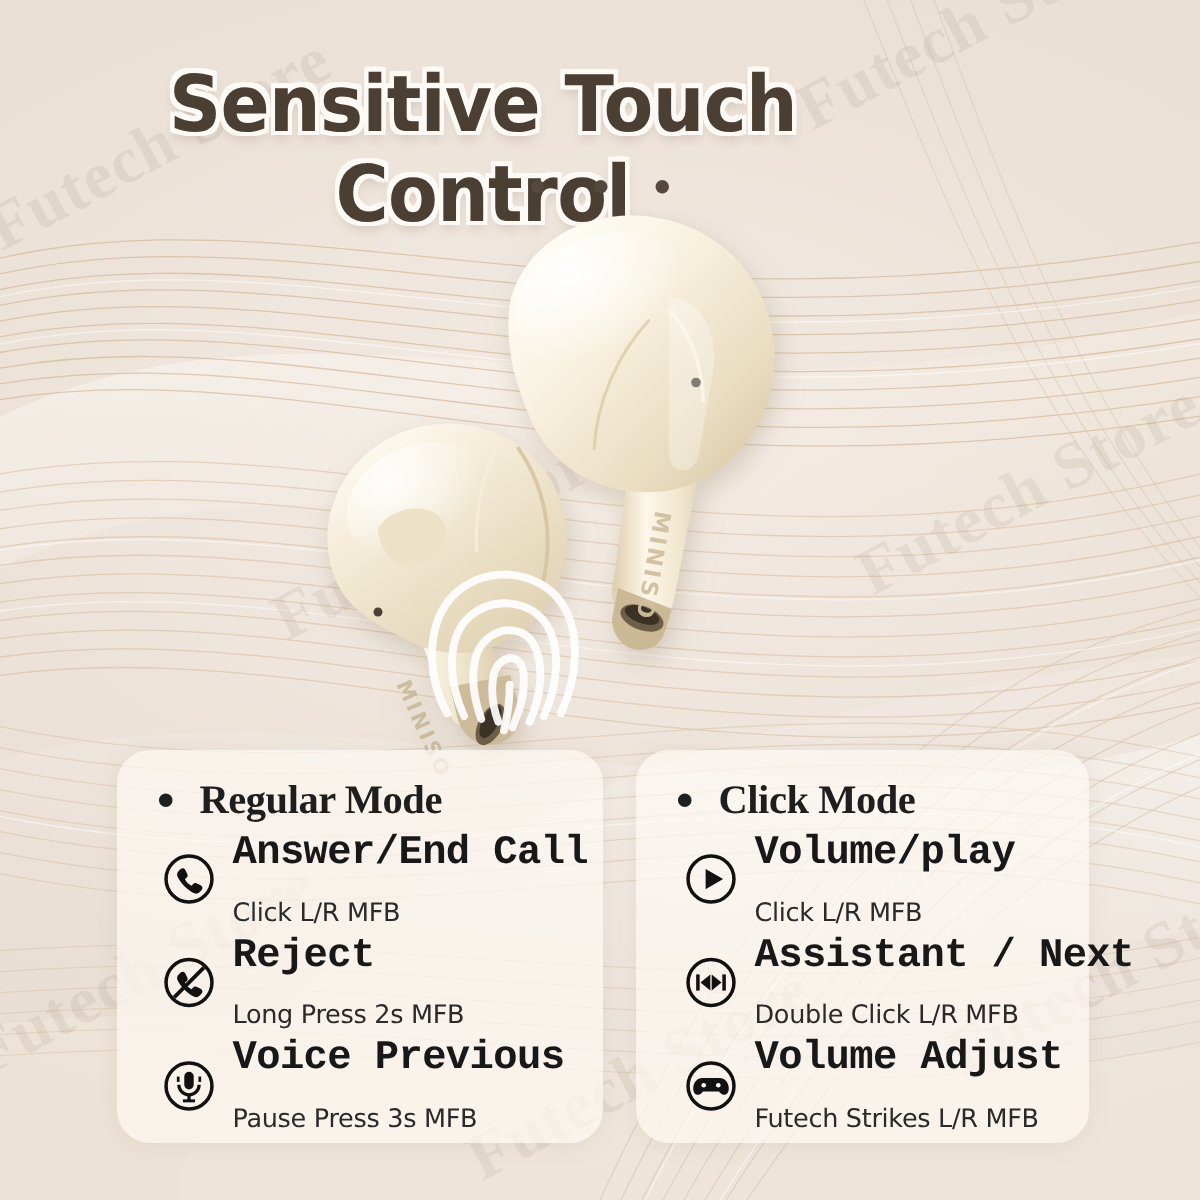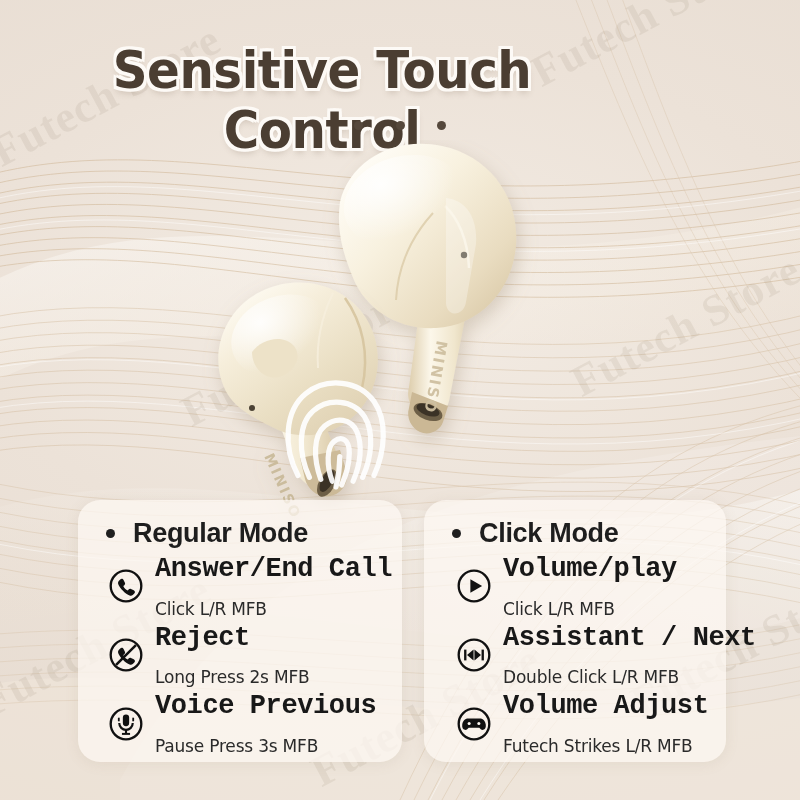--- a/index.html
+++ b/index.html
@@ -52,21 +52,21 @@
     background:rgba(253,248,242,0.72);
     box-shadow:0 2px 14px rgba(140,115,90,0.10);
   }
   .card-left  { left:78px;  width:324px; }
   .card-right { left:424px; width:302px; }
 
   .card-head { display:flex; align-items:center; margin:18px 0 2px 28px; }
   .card-head .bullet { width:9px; height:9px; border-radius:50%; background:#1f1f1f;
                        margin-right:18px; flex:0 0 auto; }
   .card-head .htxt { font-size:27px; font-weight:700; color:#1e1e1e;
-                     font-family:Liberation Sans, sans-serif; letter-spacing:-0.3px; }
+                     font-family:Liberation Serif, serif; letter-spacing:-0.3px; }
 
   .row { display:flex; align-items:center; margin:6px 0 0 30px; }
   .row .ico { flex:0 0 auto; width:36px; height:36px; margin-right:11px; }
   .row .txt { line-height:1.06; }
   .row .t1 { font-size:27px; font-weight:700; color:#181818;
              font-family:Liberation Mono, monospace; letter-spacing:-0.4px; white-space:nowrap; }
   .row .t2 { font-size:17px; font-weight:400; color:#2a2a2a; margin-top:16px;
              font-family:"DejaVu Sans", sans-serif; letter-spacing:-0.2px; white-space:nowrap; }
   .row-left { margin-left:30px; }
   .row-right { margin-left:32px; }

